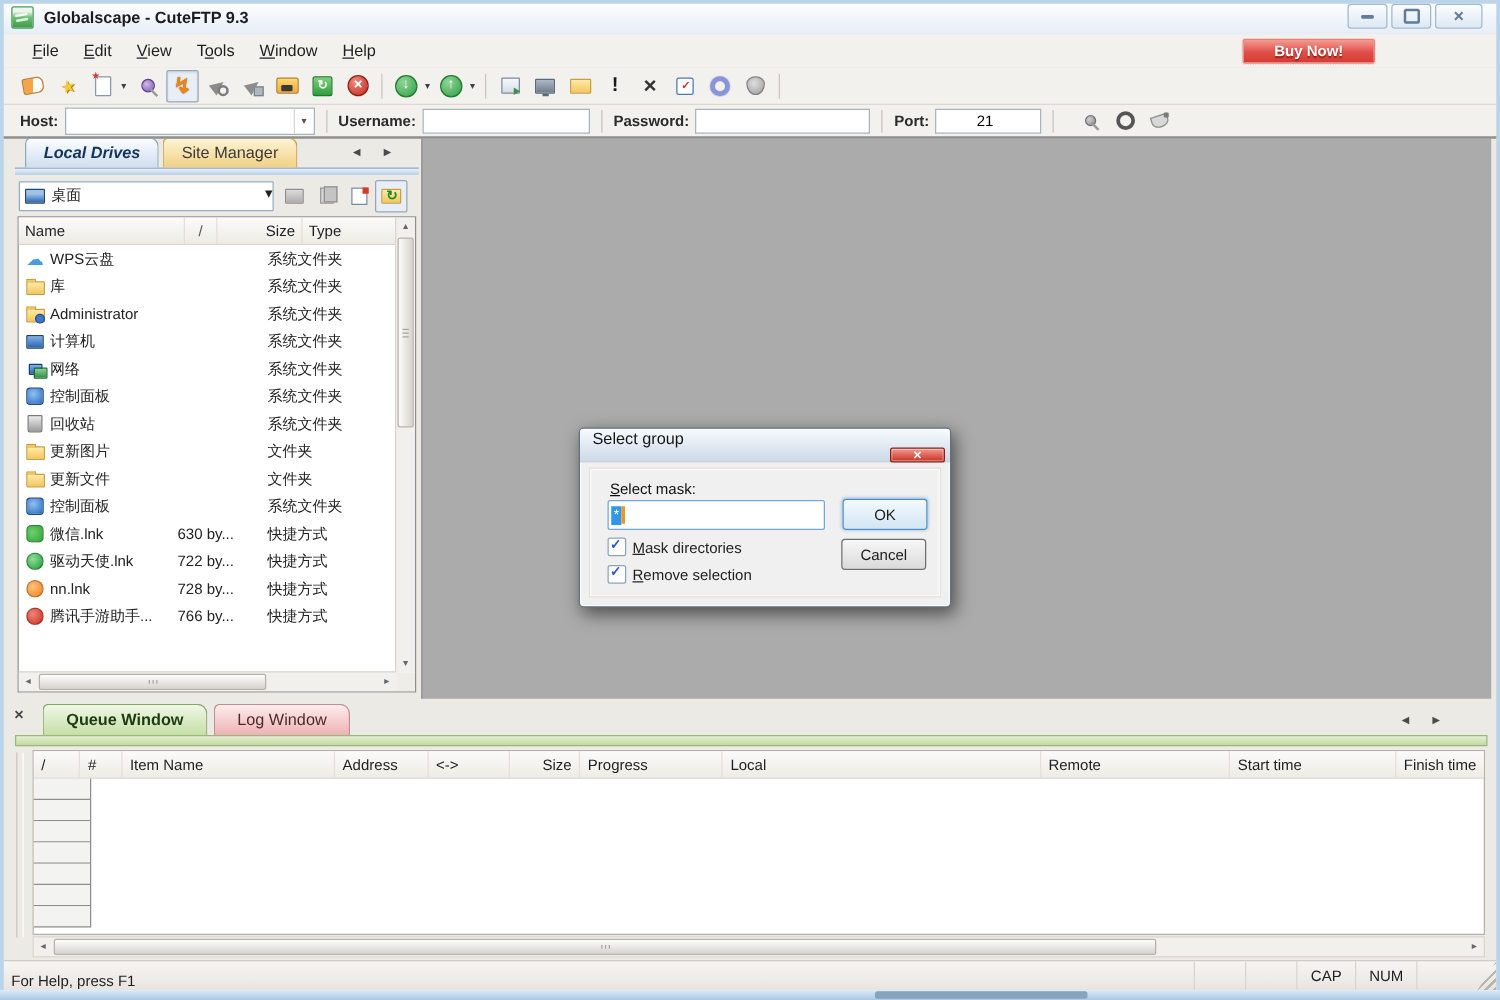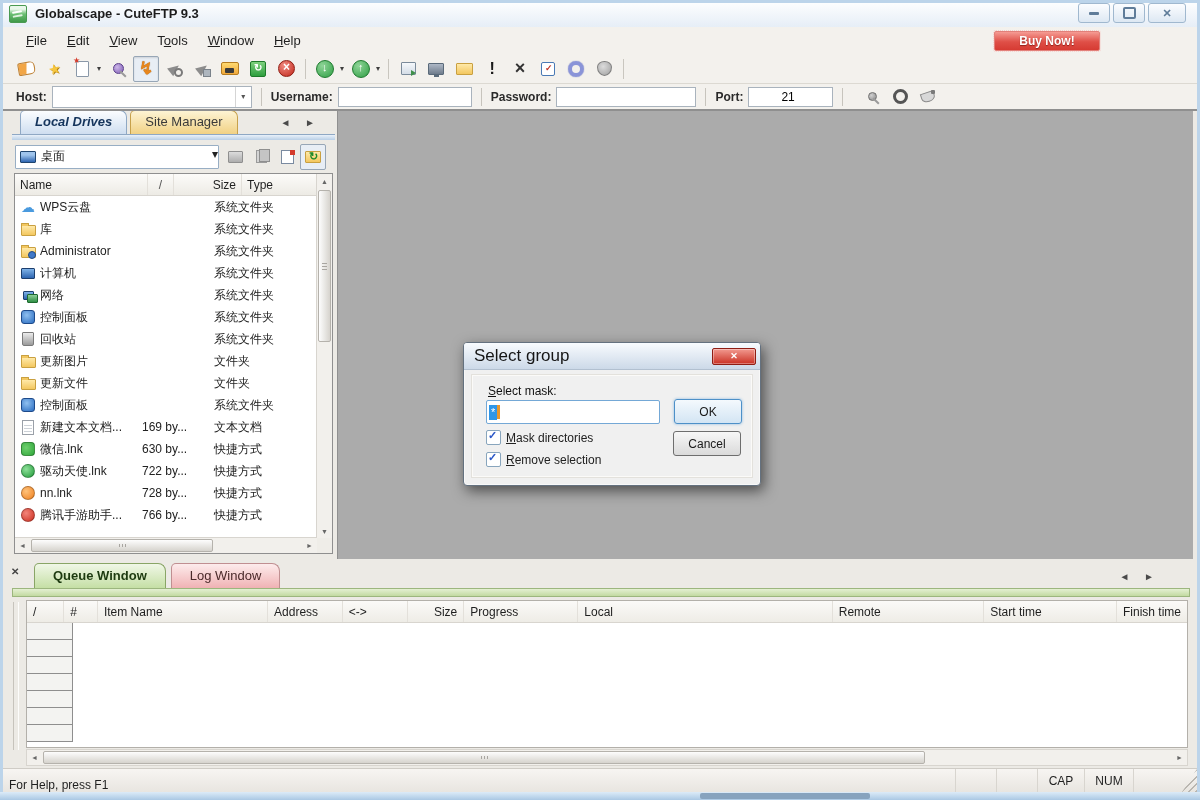--- a/index.html
+++ b/index.html
@@ -163,21 +163,21 @@
     background:linear-gradient(90deg,#fdfdfd,#d6d3cd);}
   .vthumb::after{content:"";position:absolute;left:3px;right:3px;top:50%;height:1px;background:#a8a5a0;box-shadow:0 3px 0 #a8a5a0,0 -3px 0 #a8a5a0;}
   .hthumb{position:absolute;top:1px;bottom:1px;border:1px solid #b5b2ac;border-radius:2px;
     background:linear-gradient(#fdfdfd,#d6d3cd);}
   .hthumb::after{content:"";position:absolute;top:4px;bottom:4px;left:50%;width:1px;background:#a8a5a0;box-shadow:3px 0 0 #a8a5a0,-3px 0 0 #a8a5a0;}
   
   .dialog{position:absolute;left:463px;top:342px;width:296px;height:142px;z-index:40;
     background:#f0f0f0;border:1px solid #64717f;border-radius:4px;
     box-shadow:3px 5px 14px rgba(0,0,0,.55),0 0 0 1px rgba(255,255,255,.55) inset;}
   .dtitle{height:26px;background:linear-gradient(#f8fbfe,#ccd9e8);border-bottom:1px solid #b2c0d0;
-    border-radius:3px 3px 0 0;display:flex;align-items:center;padding:0 4px 0 10px;font-size:17px;color:#161616;}
+    border-radius:3px 3px 0 0;display:flex;padding:0 4px 0 10px;font-size:13px;color:#161616;flex-direction:column;}
   .dclose{margin-left:auto;width:42px;height:15px;border-radius:2px;border:1px solid #8f1d13;
     background:linear-gradient(#f29a90,#ca3124);display:flex;align-items:center;justify-content:center;
     color:#fff;box-shadow:inset 0 0 0 1px rgba(255,255,255,.35);}
   .dclose::before{content:"✕";font-size:9px;font-weight:bold;}
   .dinner{position:absolute;left:7px;right:7px;top:31px;bottom:7px;border:1px solid #e3e1dc;
     box-shadow:inset 0 0 0 1px #fbfaf8;}
   .dlabel{position:absolute;left:24px;top:41px;color:#111;}
   .dlabel u,.cblabel u{text-decoration:underline;}
   .dinput{position:absolute;left:22px;top:57px;width:170px;height:22px;background:#fff;
     border:1px solid #74a8d6;border-radius:2px;display:flex;align-items:center;padding-left:2px;}
@@ -487,30 +487,20 @@
                 <i class="ctrl"></i>
               </span>
       <span>控制面板</span>
     </div>
     <div class="fcell fc-size"></div>
     <div class="fcell fc-type">系统文件夹</div>
   </div>
           <div class="frow">
     <div class="fcell fc-name">
       <span class="fic">
-                <i class="page"></i>
-              </span>
-      <span>新建文本文档...</span>
-    </div>
-    <div class="fcell fc-size">169 by...</div>
-    <div class="fcell fc-type">文本文档</div>
-  </div>
-          <div class="frow">
-    <div class="fcell fc-name">
-      <span class="fic">
                 <i class="appdot" style="background:radial-gradient(circle at 35% 40%,#6fd06f,#2fa63a);border-radius:4px"></i>
               </span>
       <span>微信.lnk</span>
     </div>
     <div class="fcell fc-size">630 by...</div>
     <div class="fcell fc-type">快捷方式</div>
   </div>
           <div class="frow">
     <div class="fcell fc-name">
       <span class="fic">

